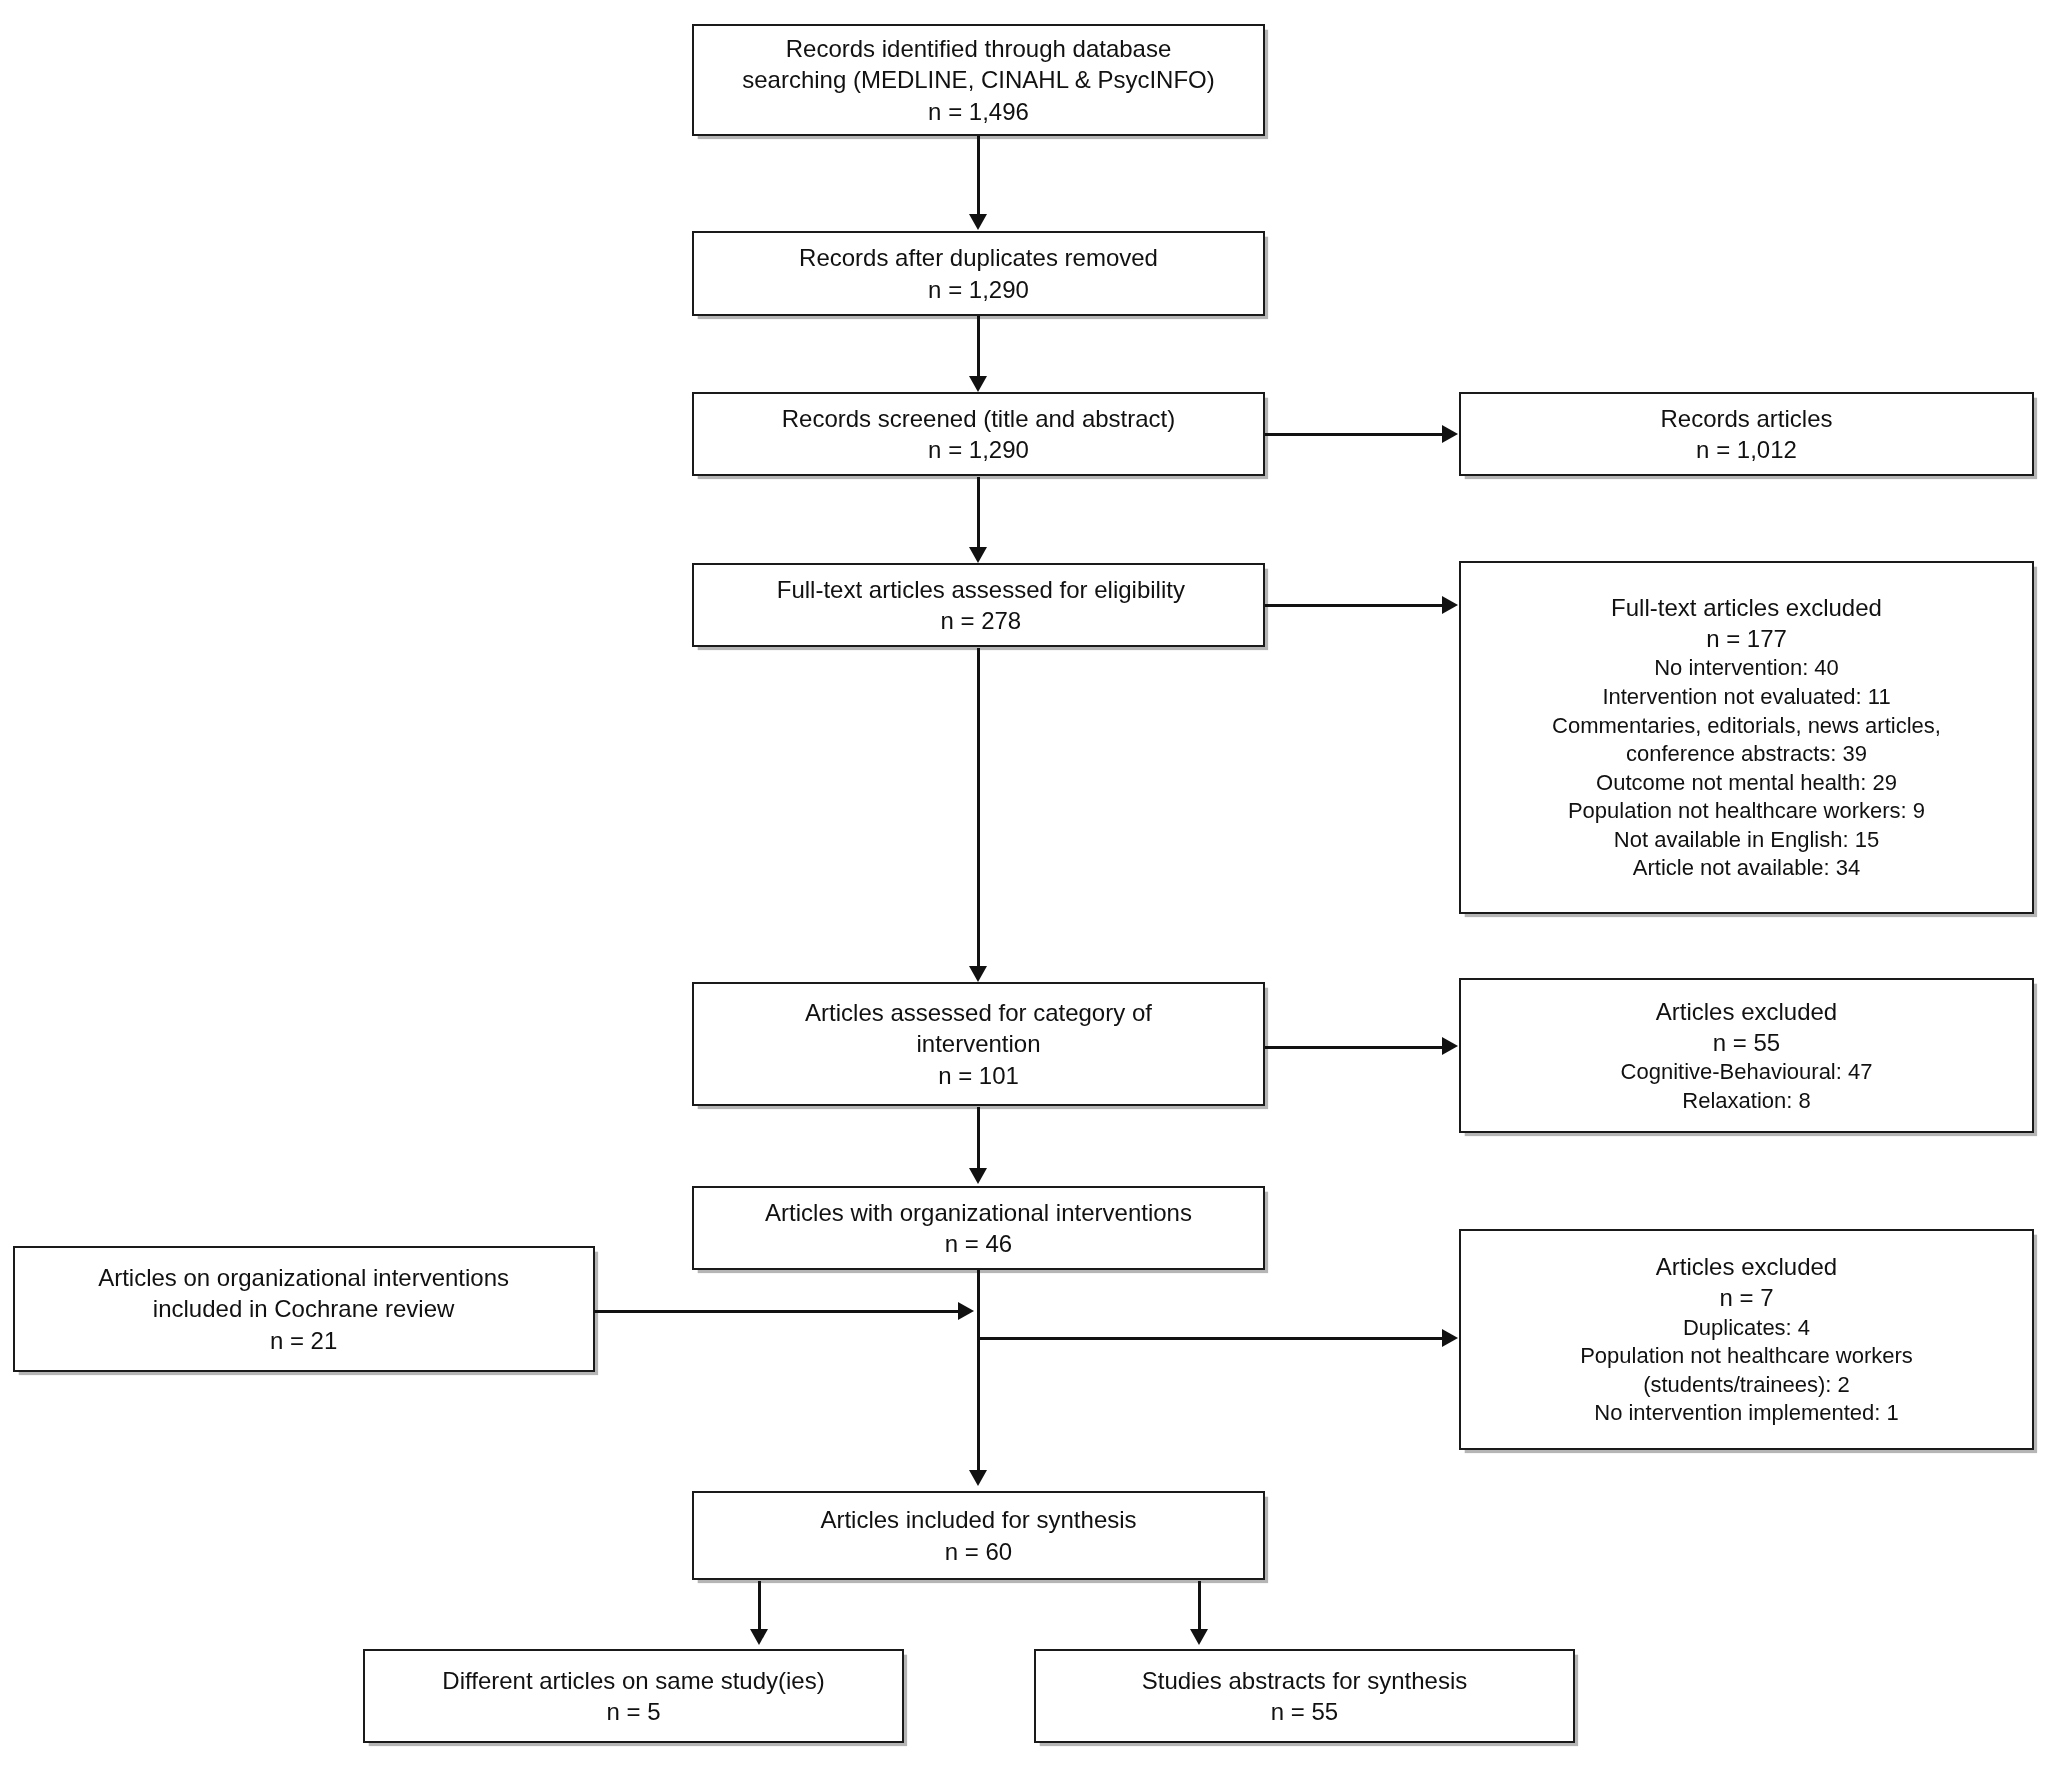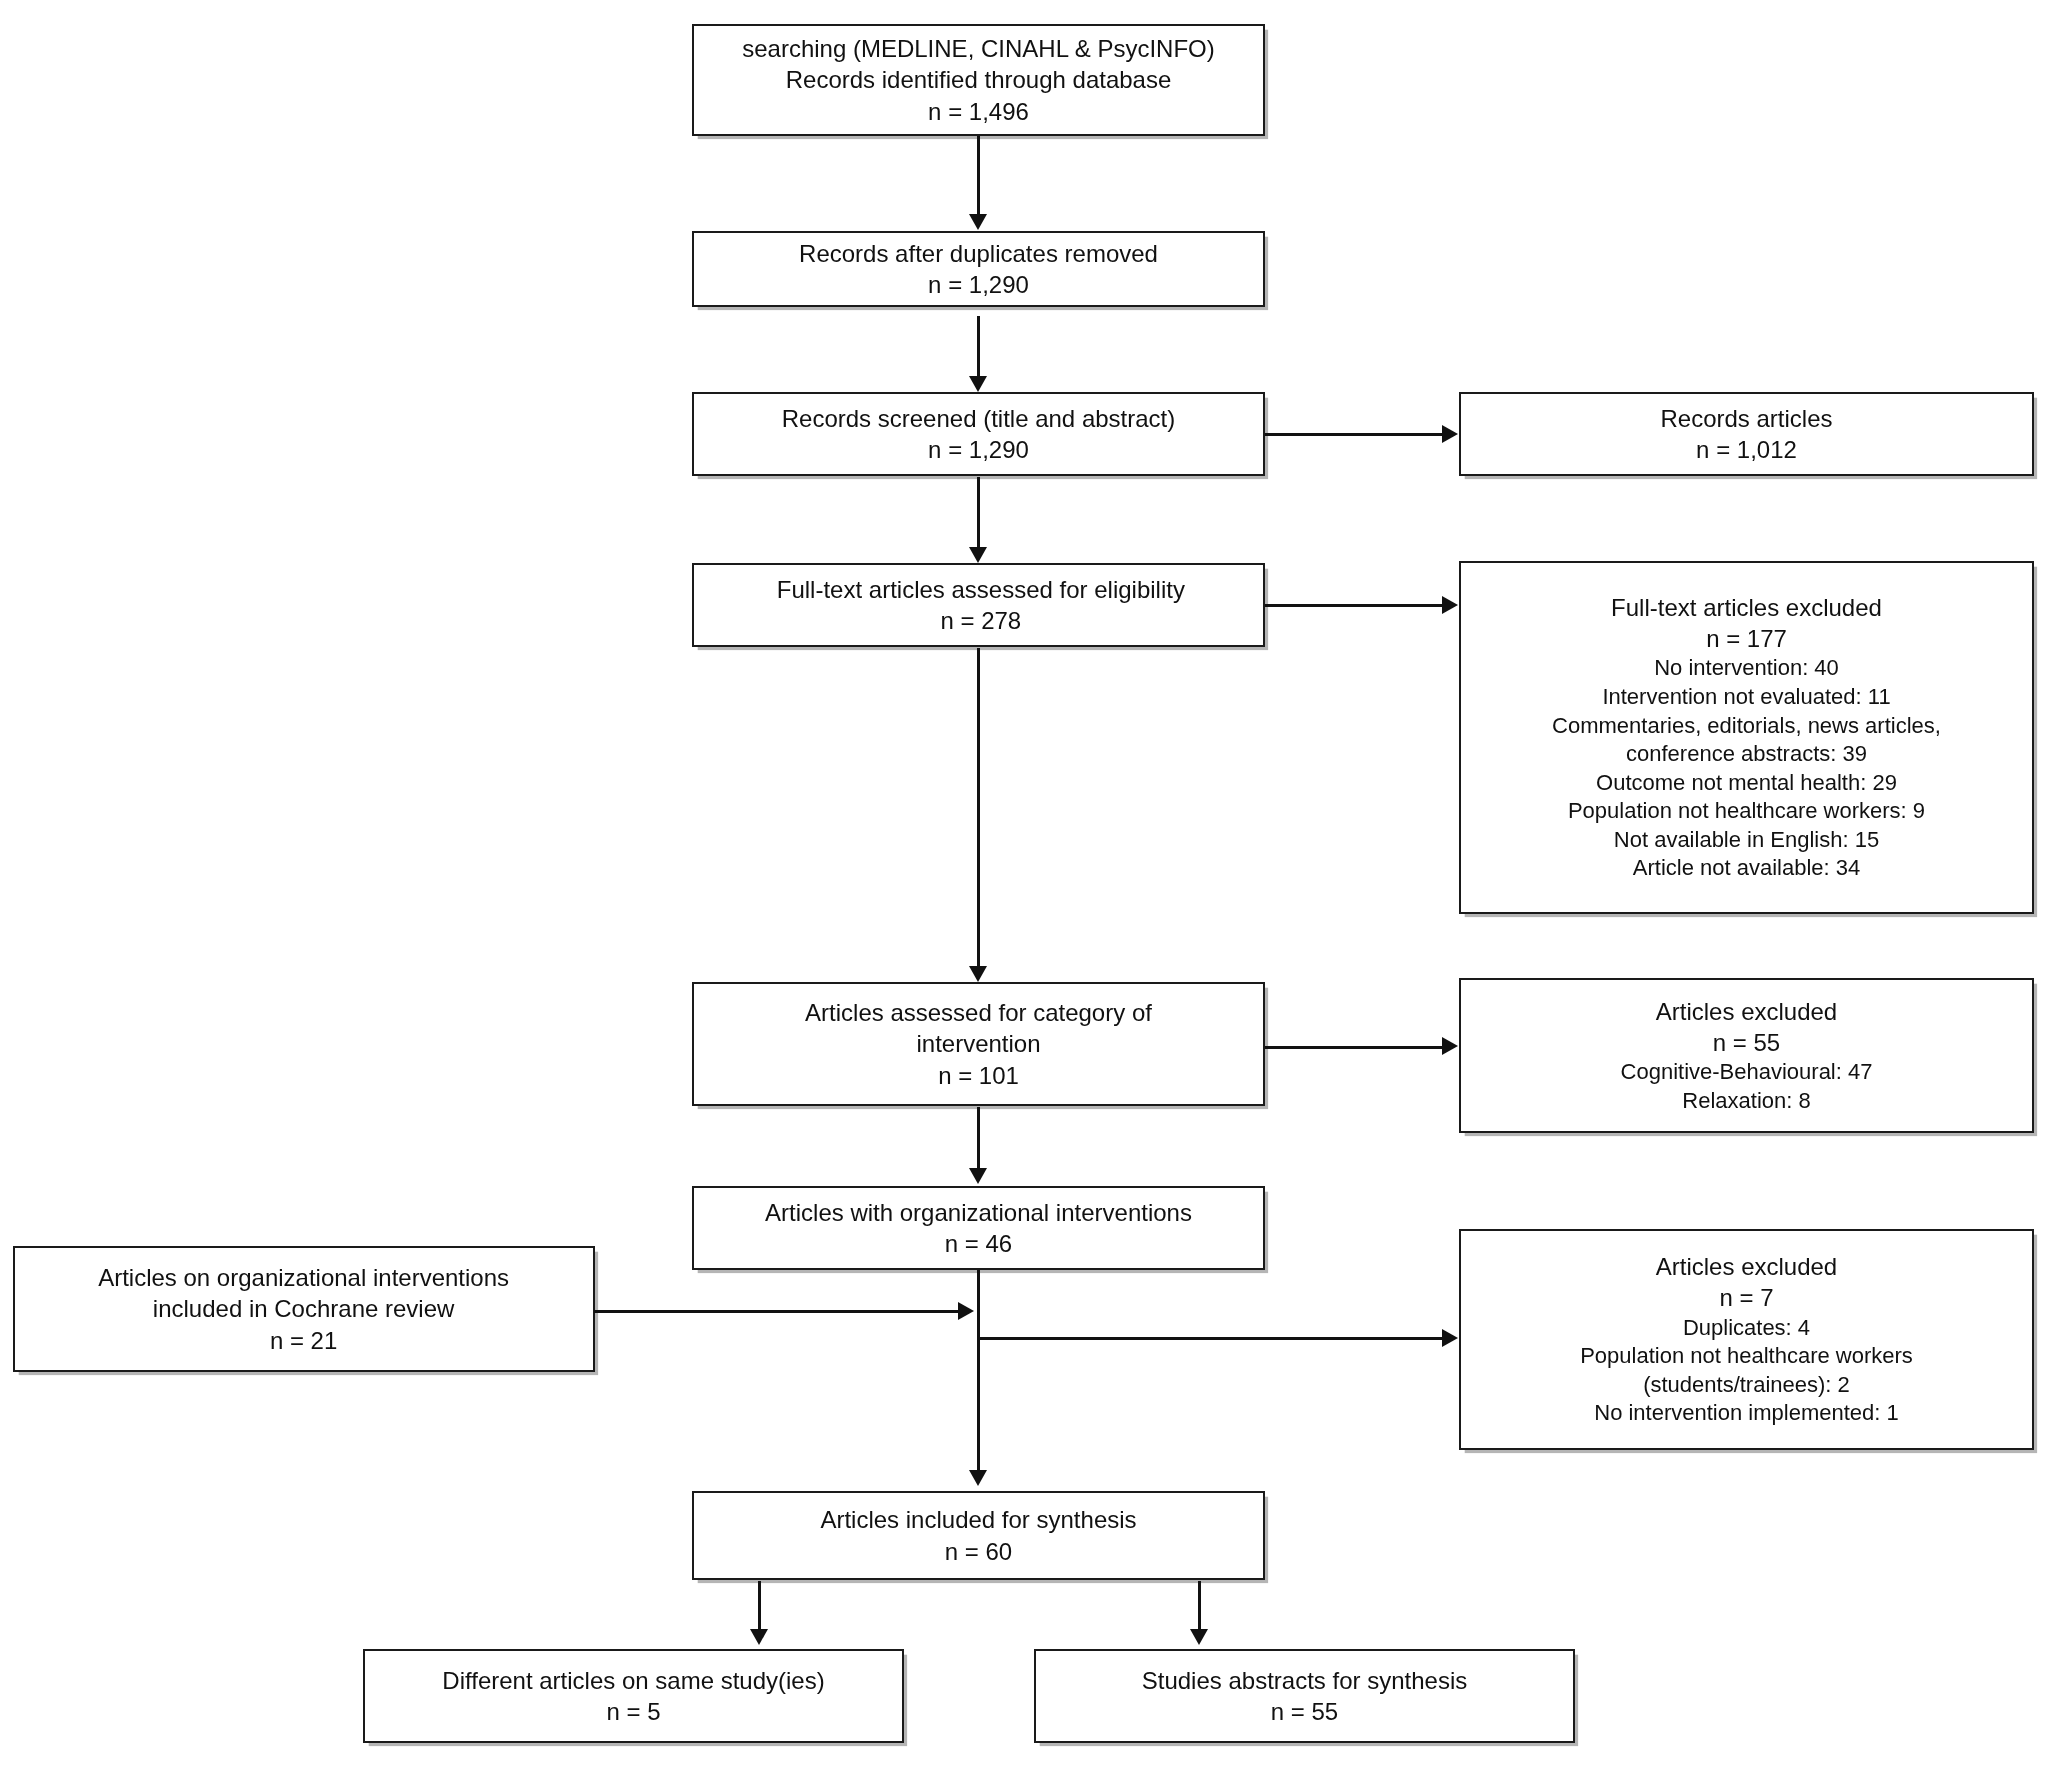--- a/index.html
+++ b/index.html
@@ -35,26 +35,26 @@
   .arr-r{position:absolute;width:0;height:0;
     border-top:9.4px solid transparent;border-bottom:9.4px solid transparent;
     border-left:16.3px solid #111;}
 </style>
 </head>
 <body>
 
 <div id="stage">
 
   <div class="box" style="left:692px;top:24px;width:573px;height:112px;">
+    <span class="ln t-lg">Records identified through database</span>
     <span class="ln t-lg">searching (MEDLINE, CINAHL &amp; PsycINFO)</span>
-    <span class="ln t-lg">Records identified through database</span>
     <span class="ln t-lg">n = 1,496</span>
   </div>
 
-  <div class="box" style="left:692px;top:231px;width:573px;height:76px;">
+  <div class="box" style="left:692px;top:231px;width:573px;height:85px;">
     <span class="ln t-lg">Records after duplicates removed</span>
     <span class="ln t-lg">n = 1,290</span>
   </div>
 
   <div class="box" style="left:692px;top:392px;width:573px;height:84px;">
     <span class="ln t-lg">Records screened (title and abstract)</span>
     <span class="ln t-lg">n = 1,290</span>
   </div>
 
   <div class="box" style="left:1459px;top:392px;width:575px;height:84px;">

